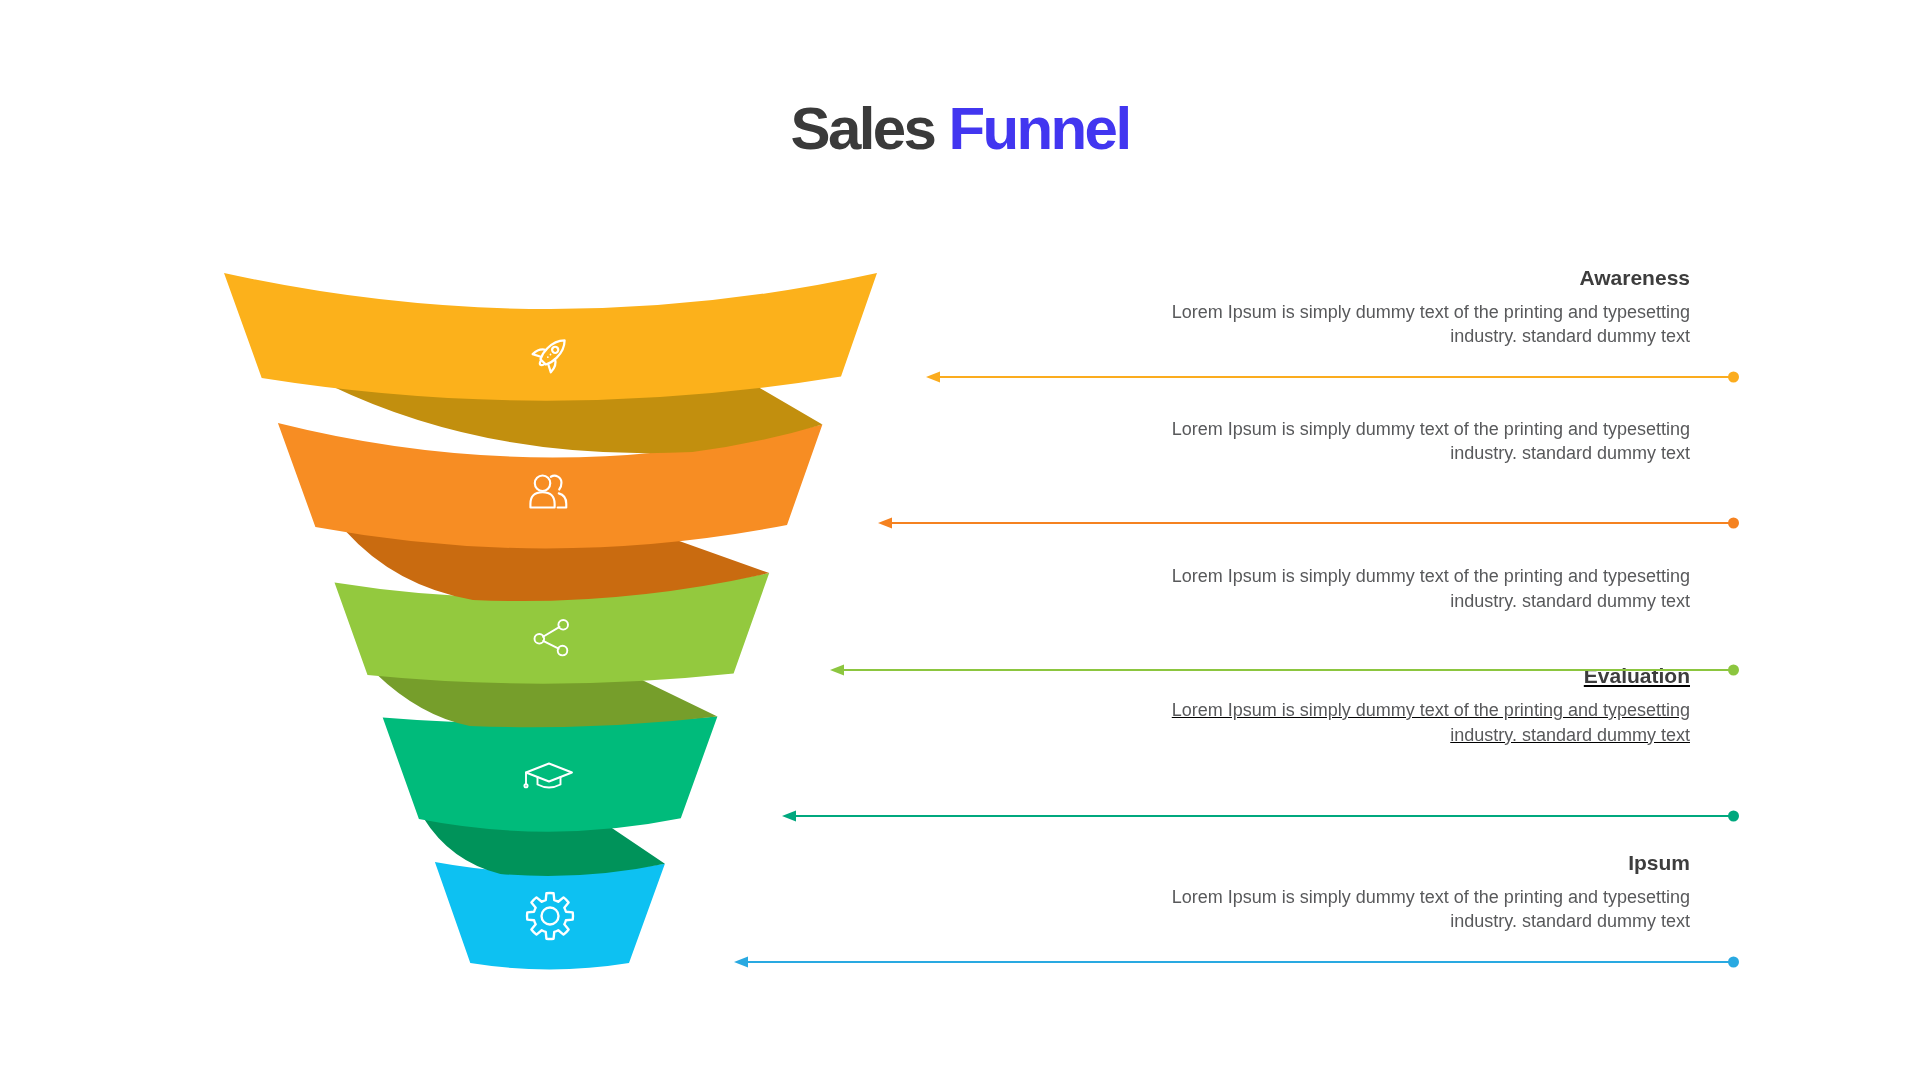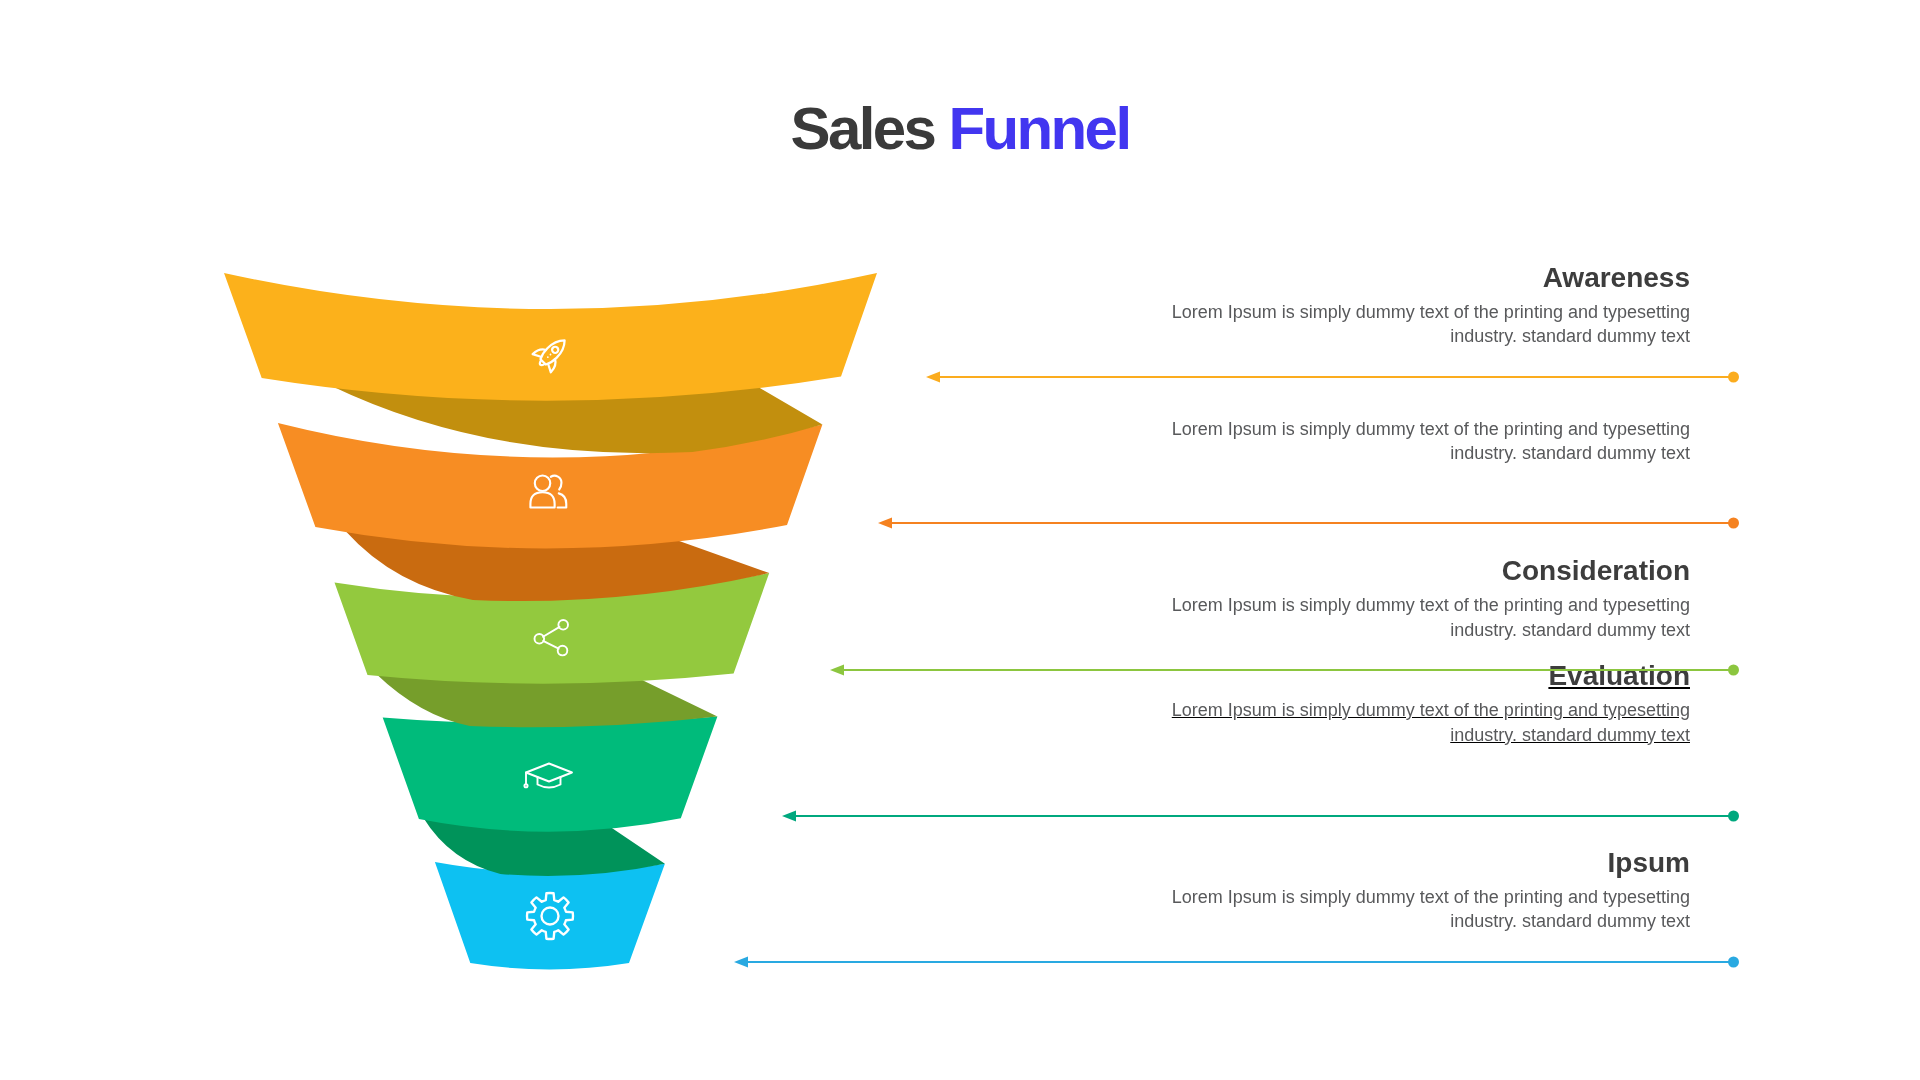--- a/index.html
+++ b/index.html
@@ -5,21 +5,21 @@
   * { margin:0; padding:0; box-sizing:border-box; }
   html,body { width:1920px; height:1080px; overflow:hidden; background:#ffffff;
               font-family:"Liberation Sans", sans-serif; }
   .slide { position:relative; width:1920px; height:928px; background:#ffffff; }
   .title { position:absolute; left:0; top:94px; width:1920px; text-align:center;
            font-size:60px; line-height:70px; font-weight:bold; letter-spacing:-2.6px; }
   .title .t-primary { color:#3a3a3a; }
   .title .t-accent  { color:#4236f0; }
   .funnel-svg { position:absolute; left:160px; top:240px; width:780px; height:760px; }
   .stage-text { position:absolute; right:230px; width:700px; text-align:right; }
-  .stage-text h3 { font-size:28px; line-height:29px; font-weight:bold; color:#3d3d3d; }
+  .stage-text h3 { font-size:21px; line-height:29px; font-weight:bold; color:#3d3d3d; }
   .stage-text p  { font-size:18px; line-height:24.5px; color:#58595b; width:545px;
                    margin-left:auto; margin-top:8px; }
   .stage-arrow { position:absolute; height:18px; }
 </style>
 </head>
 <body>
 
 <div class="slide">
 
   <h1 class="title"><span class="t-primary">Sales</span> <span class="t-accent">Funnel</span></h1>
@@ -83,21 +83,20 @@
   <div class="stage-text" style="top: 262.5px;">
     <h3>Awareness</h3>
     <p>Lorem Ipsum is simply dummy text of the printing and typesetting industry. standard dummy text</p>
   </div>
 
   <div class="stage-text" style="top: 408.7px;">
     <p>Lorem Ipsum is simply dummy text of the printing and typesetting industry. standard dummy text</p>
   </div>
 
   <div class="stage-text" style="top: 556.3px;">
-    <h3>Consideration</h3>
     <p>Lorem Ipsum is simply dummy text of the printing and typesetting industry. standard dummy text</p>
   </div>
 
   <div class="stage-text" style="top: 661px; text-decoration: underline;">
     <h3>Evaluation</h3>
     <p>Lorem Ipsum is simply dummy text of the printing and typesetting industry. standard dummy text</p>
   </div>
 
   <div class="stage-text" style="top: 847.7px;">
     <h3>Ipsum</h3>

